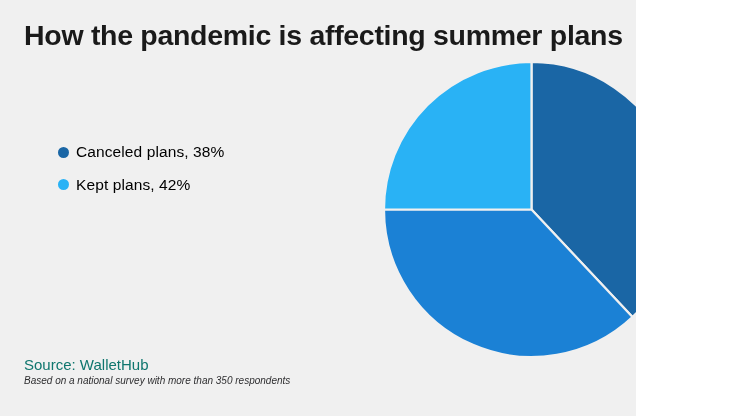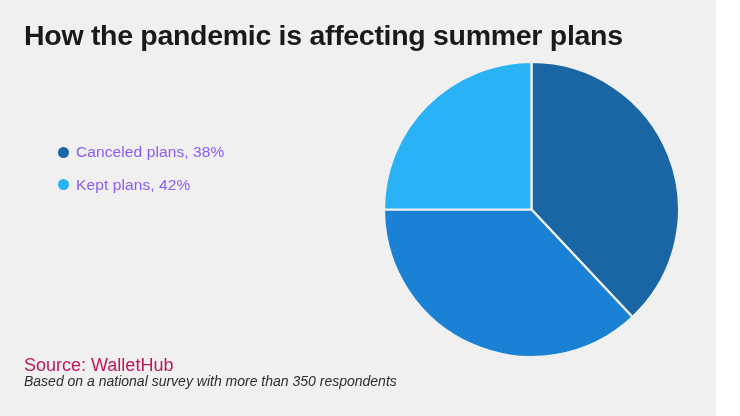--- a/index.html
+++ b/index.html
@@ -8,21 +8,21 @@
     padding: 0;
   }
   body {
     width: 740px;
     height: 416px;
     overflow: hidden;
     font-family: "Liberation Sans", sans-serif;
   }
   #stage {
     position: relative;
-    width: 716px;
+    width: 636px;
     height: 416px;
     background: #f0f0f0;
     overflow: hidden;
   }
 
   
   #chart-title {
     position: absolute;
     left: 24px;
     top: 19px;
@@ -49,21 +49,21 @@
   }
   .legend-swatch {
     width: 11px;
     height: 11px;
     border-radius: 50%;
     flex: 0 0 auto;
     margin-right: 7px;
   }
   .legend-label {
     font-size: 15.5px;
-    color: #8b5cf6;
+    color: #000000;
     letter-spacing: 0.1px;
     white-space: nowrap;
   }
 
   
   #pie-chart {
     position: absolute;
     left: 383px;
     top: 61px;
     width: 297px;
@@ -76,27 +76,27 @@
   }
 
   
   #footer {
     position: absolute;
     left: 24px;
     top: 357px;
     width: 500px;
   }
   .footer-source {
-    font-size: 18px;
-    color: #be185d;
+    font-size: 15px;
+    color: #0f766e;
     line-height: 16px;
     white-space: nowrap;
   }
   .footer-note {
-    font-size: 14px;
+    font-size: 10px;
     font-style: italic;
     color: #2e2e30;
     line-height: 16px;
     white-space: nowrap;
   }
 </style>
 </head>
 <body>
 
 <div id="stage">

